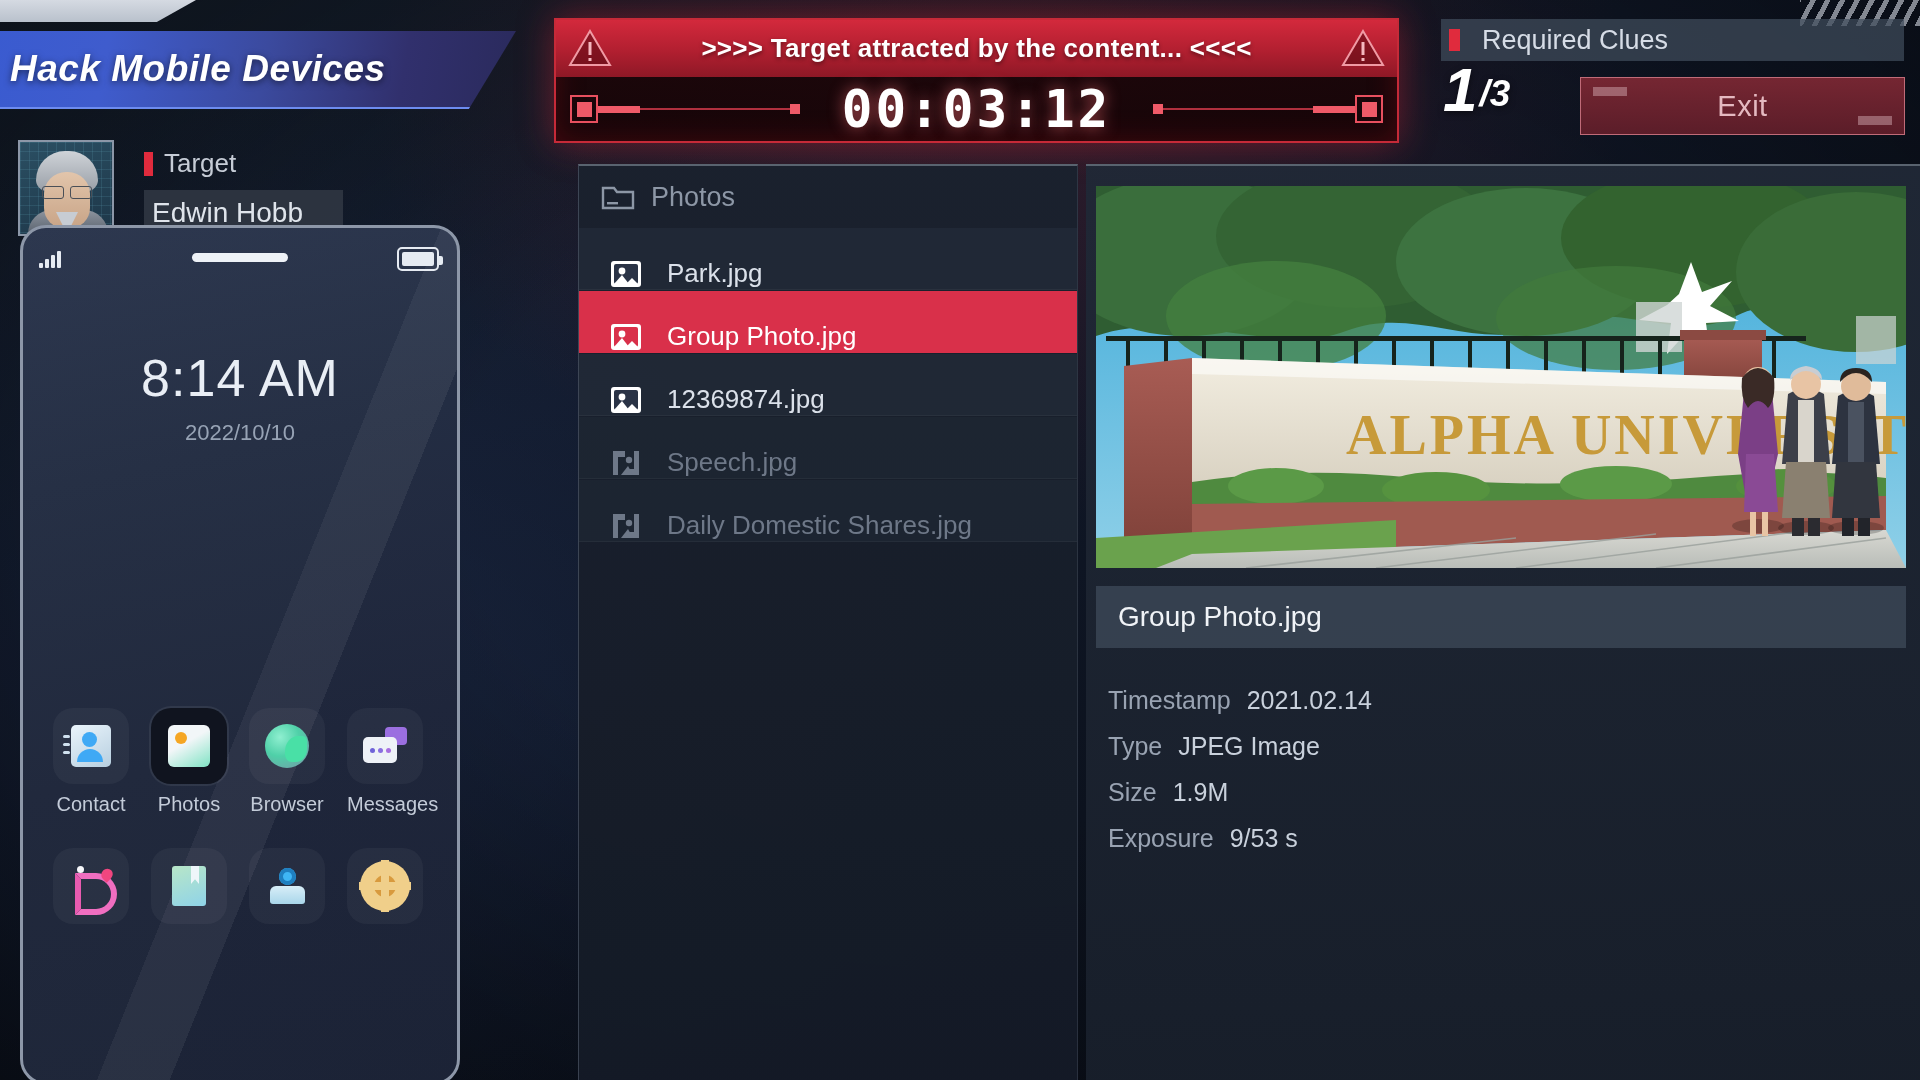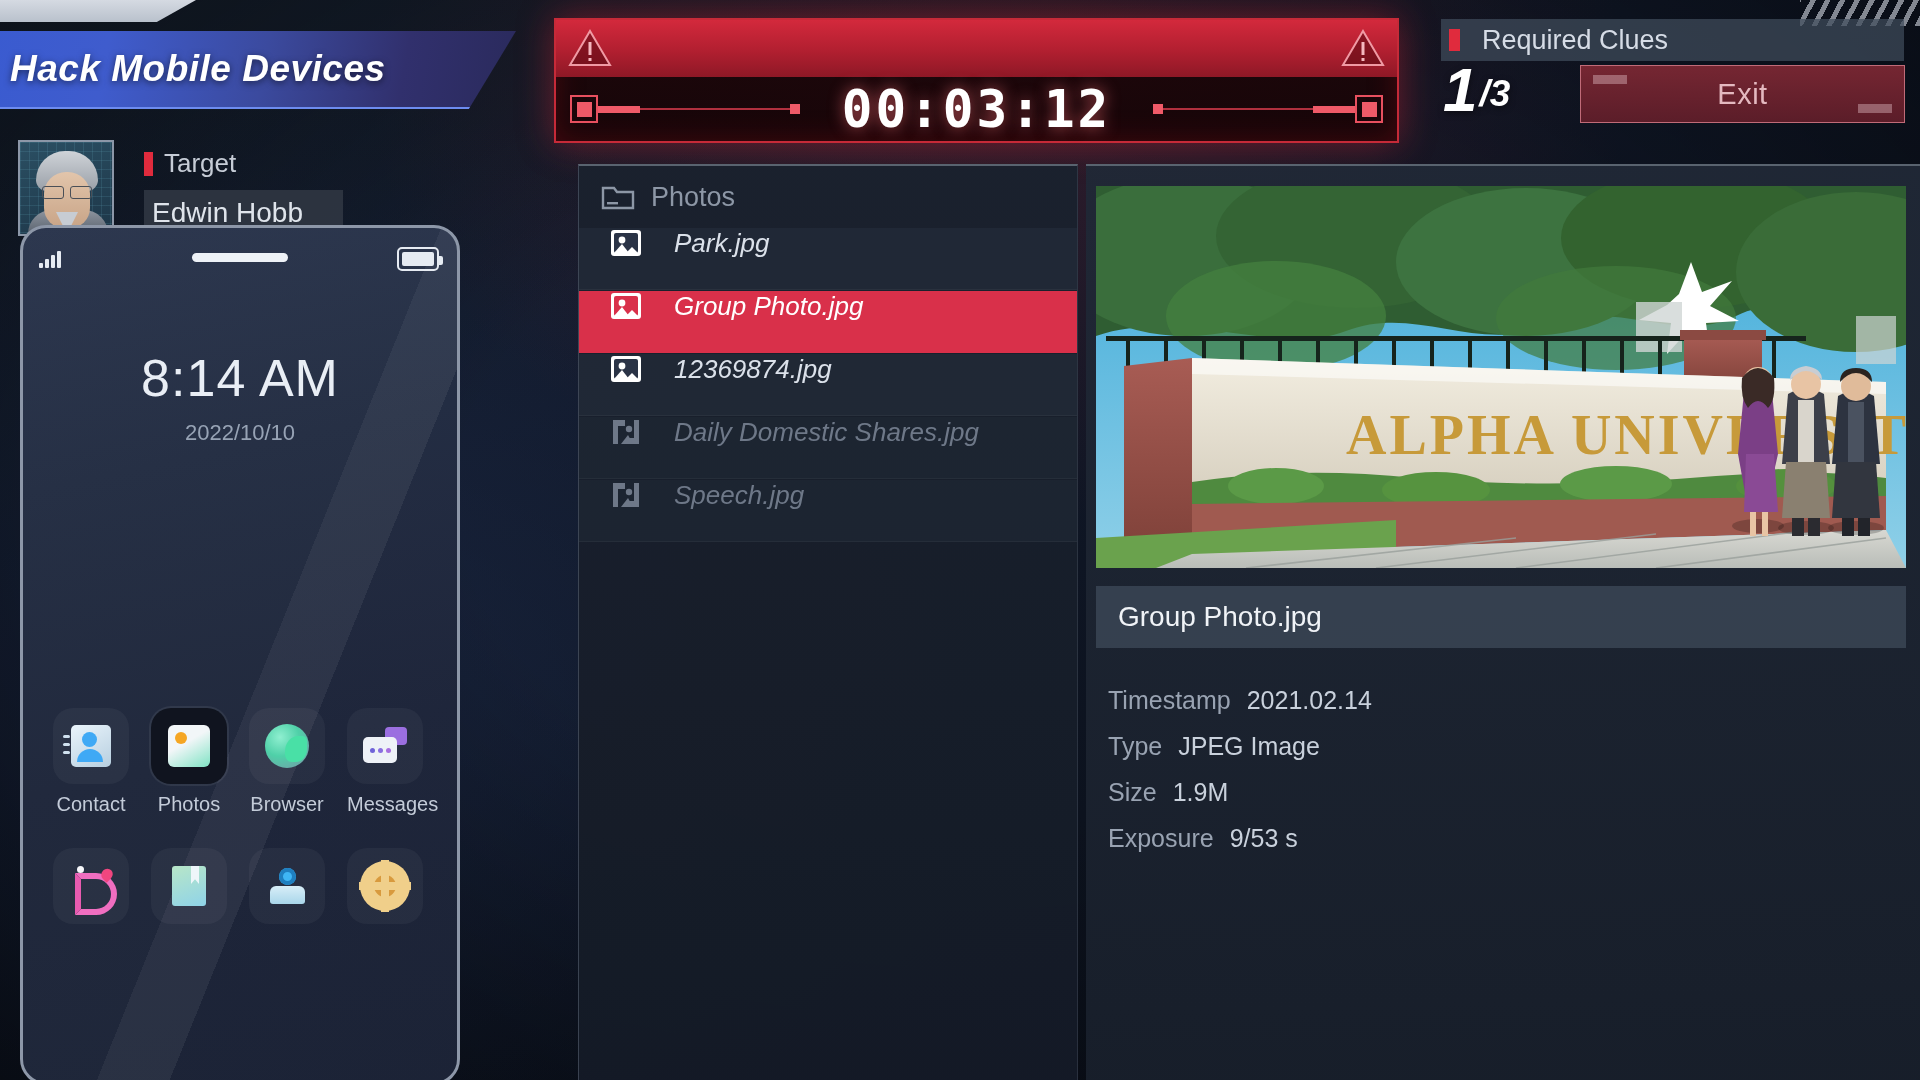--- a/index.html
+++ b/index.html
@@ -211,21 +211,21 @@
   #clues-label { font-size: 27px; color: #d6dce6; }
   #clue-count {
     position: absolute; top: 63px; left: 1443px;
     display: flex; align-items: flex-end; color:#ffffff;
     text-shadow: 0 2px 6px rgba(0,0,0,.5);
   }
   #clue-cur { font-size: 62px; font-weight: bold; font-style: italic; line-height: .88; }
   #clue-tot { font-size: 37px; font-weight: bold; font-style: italic; margin-left: 2px; margin-bottom: 3px; }
 
   #exit-btn {
-    position: absolute; top: 65px; left: 1580px; width: 325px; height: 58px;
+    position: absolute; top: 77px; left: 1580px; width: 325px; height: 58px;
     background: linear-gradient(180deg, rgba(126,40,52,.92), rgba(98,30,42,.92));
     border: 1px solid #c06b78;
     display: flex; align-items: center; justify-content: center;
   }
   #exit-label { font-size: 29px; color: #e4b9c0; letter-spacing: .5px; }
   .exit-corner { position:absolute; width: 34px; height: 9px; background: rgba(226,190,198,.42); }
   .exit-corner.tl { top: 9px; left: 12px; }
   .exit-corner.br { bottom: 9px; right: 12px; }
 
   
@@ -235,24 +235,23 @@
     border-top: 2px solid #59636f;
     border-left: 1px solid rgba(120,132,150,.38);
     border-right: 1px solid rgba(120,132,150,.22);
   }
   #folder-row { height: 62px; display:flex; align-items:center; padding-left: 22px; gap: 16px; }
   .folder-ico { width: 34px; height: 28px; position: relative; flex:none; }
   .folder-ico svg { width:100%; height:100%; display:block; }
   #folder-name { font-size: 27px; color: #8d97a6; }
 
   .file-row {
-    height: 62px; display:flex; align-items:flex-start; gap: 31px; padding-left: 30px;
+    height: 62px; display:flex; align-items:flex-end; gap: 24px; padding-left: 30px;
     border-bottom: 1px solid rgba(255,255,255,.045);
     background: rgba(38,47,62,.55);
-    font-style: italic;
   }
   .file-row + .file-row { margin-top: 1px; }
   .file-row.active { background: #d9304a; border-bottom-color: transparent; }
   .file-row.locked { background: rgba(33,41,55,.55); }
   .fico { width: 34px; height: 30px; flex:none; }
   .fico svg { width:100%; height:100%; display:block; }
   .fname { font-size: 26px; color: #dbe1ea; }
   .file-row.active .fname { color: #ffffff; }
   .file-row.locked .fname { color: #6e7888; }
 
@@ -392,20 +391,21 @@
 
 <div id="alert-banner">
   <div id="alert-top">
     <div class="warn-tri l">
       <svg viewBox="0 0 44 40">
           <path d="M22 3 L42 37 H2 Z" fill="rgba(90,10,18,.55)" stroke="#f09aa4" stroke-width="2"></path>
           <rect x="20.5" y="14" width="3" height="13" fill="#f5b8bf"></rect>
           <rect x="20.5" y="30" width="3" height="3" fill="#f5b8bf"></rect>
         </svg>
     </div>
+    <div id="alert-text">&gt;&gt;&gt;&gt; Target attracted by the content... &lt;&lt;&lt;&lt;</div>
     <div class="warn-tri r">
       <svg viewBox="0 0 44 40">
           <path d="M22 3 L42 37 H2 Z" fill="rgba(90,10,18,.55)" stroke="#f09aa4" stroke-width="2"></path>
           <rect x="20.5" y="14" width="3" height="13" fill="#f5b8bf"></rect>
           <rect x="20.5" y="30" width="3" height="3" fill="#f5b8bf"></rect>
         </svg>
     </div>
   </div>
   <div id="alert-bottom">
     <div class="rail l">
@@ -494,33 +494,33 @@
 
   <div class="file-row locked">
     <span class="fico">
       <svg viewBox="0 0 34 30">
           <path d="M4 3 H16 V9 H9 V27 H4 Z" fill="#6e7888"></path>
           <path d="M30 27 H18 V21 H25 V3 H30 Z" fill="#6e7888"></path>
           <circle cx="20" cy="12" r="3.2" fill="#6e7888"></circle>
           <path d="M12 27 L19 18 L24 27 Z" fill="#6e7888"></path>
         </svg>
     </span>
-    <span class="fname">Daily Domestic Shares.jpg</span>
+    <span class="fname">Speech.jpg</span>
   </div>
 
   <div class="file-row locked">
     <span class="fico">
       <svg viewBox="0 0 34 30">
           <path d="M4 3 H16 V9 H9 V27 H4 Z" fill="#6e7888"></path>
           <path d="M30 27 H18 V21 H25 V3 H30 Z" fill="#6e7888"></path>
           <circle cx="20" cy="12" r="3.2" fill="#6e7888"></circle>
           <path d="M12 27 L19 18 L24 27 Z" fill="#6e7888"></path>
         </svg>
     </span>
-    <span class="fname">Speech.jpg</span>
+    <span class="fname">Daily Domestic Shares.jpg</span>
   </div>
 </div>
 
 <div id="preview-panel">
   <div id="photo-frame">
     <svg viewBox="0 0 810 382" preserveAspectRatio="none">
       <defs>
         <linearGradient id="sky" x1="0" y1="0" x2="0" y2="1">
           <stop offset="0%" stop-color="#3aa8d8"></stop>
             <stop offset="100%" stop-color="#8fd0e8"></stop>

